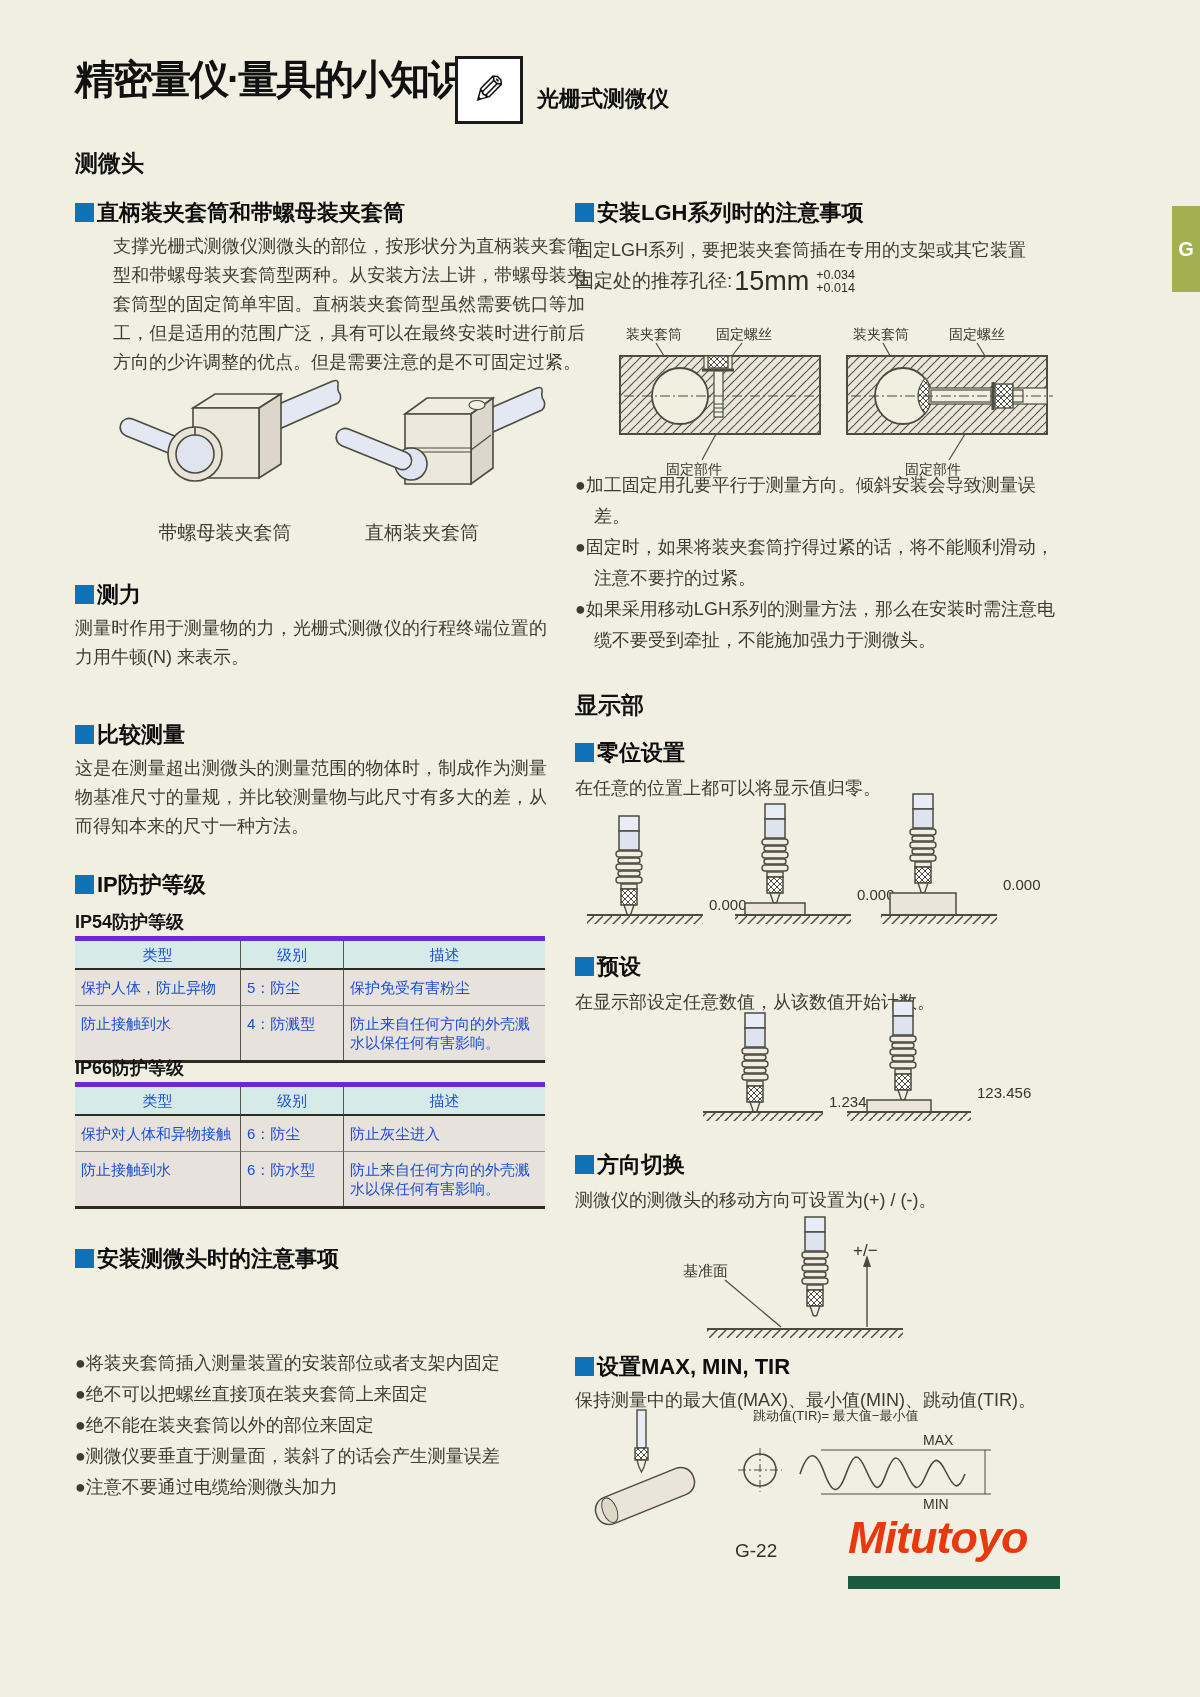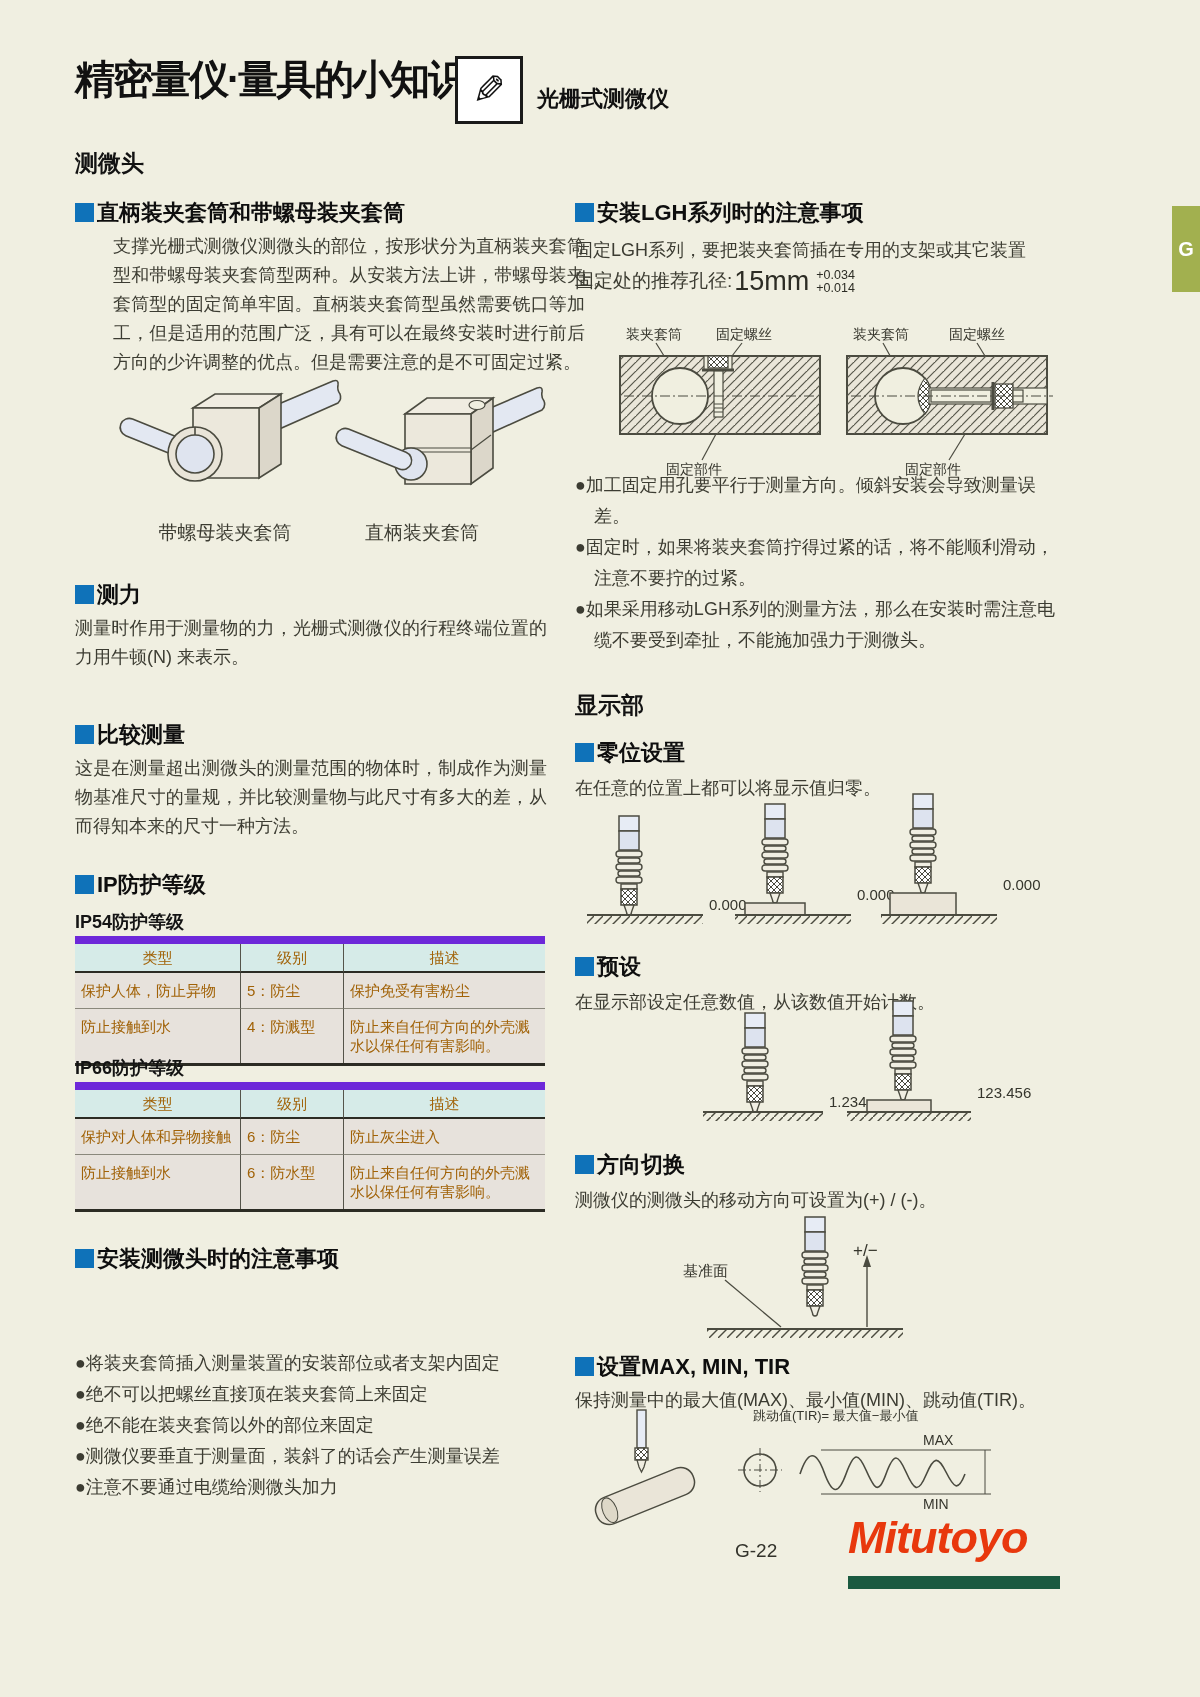--- a/index.html
+++ b/index.html
@@ -14,22 +14,22 @@
   .tabG{width:28px;height:86px;background:#a2b04f;color:#fff;display:flex;align-items:center;
         justify-content:center;font-size:20px;font-weight:700;}
   .colhead{font-size:23px;font-weight:600;color:#121212;white-space:nowrap;}
   .sechead{font-size:22px;font-weight:700;color:#0e0e0e;white-space:nowrap;}
   .sq{display:inline-block;width:19px;height:19px;background:#0f72b9;margin-right:3px;vertical-align:-2px;}
   .body{font-size:18px;line-height:29px;text-align:justify;color:#3c3c32;}
   .subttl{font-size:18px;font-weight:700;color:#141414;white-space:nowrap;}
   .caption{font-size:19px;text-align:center;color:#3c3c32;}
   .bullets{font-size:18px;line-height:31px;color:#3c3c32;}
   .bullets div{padding-left:19px;text-indent:-19px;}
-  .tbl{display:grid;grid-template-columns:165px 103px 202px;border-top:8px solid #6d28d9;
-       border-bottom:3px solid #2c2c24;font-size:15px;line-height:19px;color:#a16207;}
+  .tbl{display:grid;grid-template-columns:165px 103px 202px;border-top:5px solid #6d28d9;
+       border-bottom:3px solid #2c2c24;font-size:15px;line-height:19px;color:#1d4ed8;}
   .tbl .hc{background:#d6ebe8;text-align:center;padding:4px 2px;border-bottom:2px solid #2c2c24;}
   .tbl .c{background:#e7e2dc;padding:8px 6px;border-bottom:1px solid #8a887c;}
   .tbl .v{border-left:1px solid #55544a;}
   .tbl .lr{border-bottom:none;}
   .bore{display:flex;align-items:flex-start;}
   .bore .lbl{font-size:19px;color:#3c3c32;}
   .bore .val{font-size:27px;color:#2c2c24;line-height:27px;margin-left:2px;}
   .tol{margin-left:7px;padding-top:1px;}
   .tol div{font-size:12.5px;line-height:13px;color:#2c2c24;}
   .pageno{font-size:19px;color:#33332b;}

